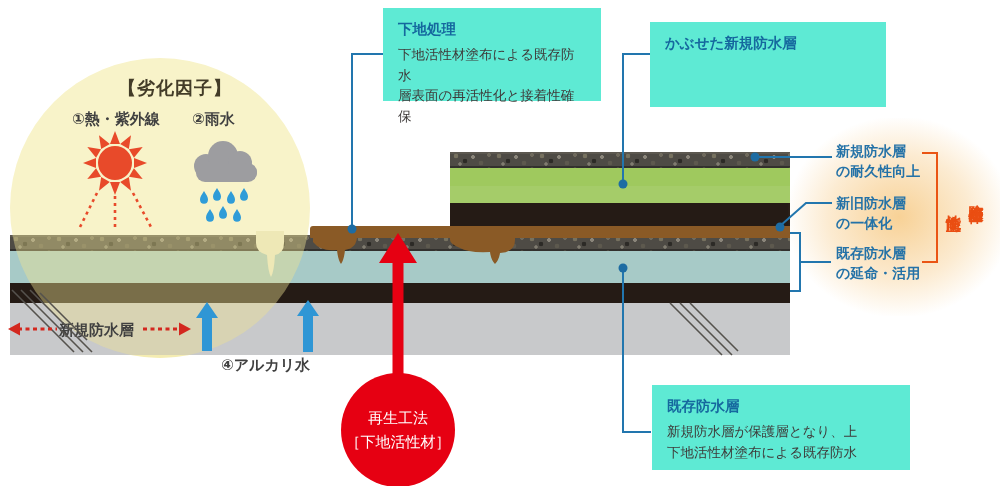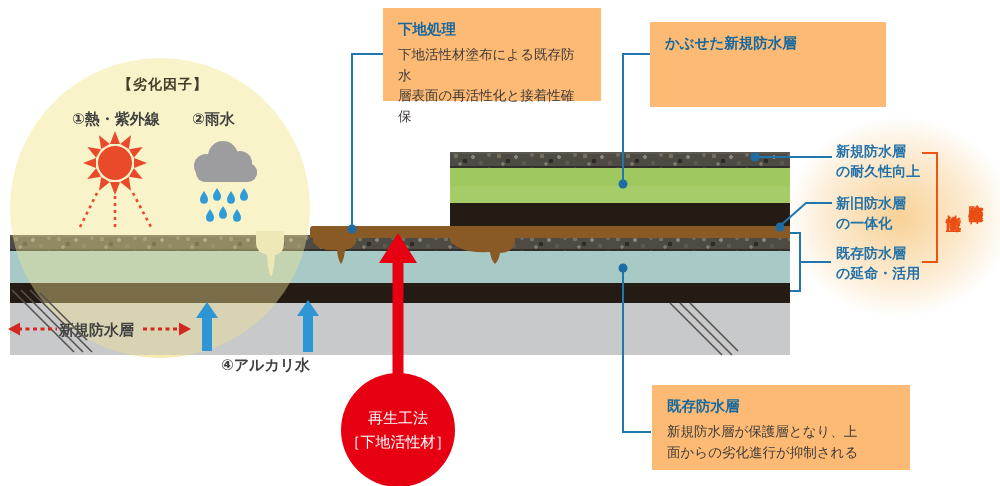--- a/index.html
+++ b/index.html
@@ -5,21 +5,21 @@
   html,body{margin:0;padding:0;background:#fff;}
   .stage{
     position:relative;width:1000px;height:486px;overflow:hidden;background:#fff;
     font-family:"Liberation Sans","DejaVu Sans",sans-serif;color:#3e3a39;
   }
   
   .factor-circle{position:absolute;left:10px;top:58px;width:300px;height:300px;border-radius:50%;
     background:#f8f3c9;z-index:1;}
   .factor-circle-tint{position:absolute;left:10px;top:58px;width:300px;height:300px;border-radius:50%;
     background:rgba(238,226,145,0.42);z-index:4;clip-path:inset(177px 0 0 0);}
-  .factor-title{position:absolute;left:118px;top:76px;width:120px;font-size:14px;font-weight:bold;
+  .factor-title{position:absolute;left:118px;top:76px;width:120px;font-size:18px;font-weight:bold;
     color:#433c28;z-index:5;letter-spacing:1px;}
   .factor-label{position:absolute;z-index:5;font-size:15px;font-weight:bold;color:#404040;}
   .lbl-heat{left:72px;top:110px;}
   .lbl-rain{left:192px;top:110px;}
   .lbl-move{left:59px;top:321px;}
   .lbl-alkali{left:221px;top:320px;margin-top:36px;}
   
   .layer{position:absolute;z-index:2;}
   .gravel{
     background-color:#4e4b45;
@@ -41,21 +41,21 @@
   .new-black{left:450px;top:203px;width:340px;height:24px;background:#251b15;}
   .new-green{left:450px;top:167px;width:340px;height:36px;background:#9fc95e;
     box-shadow:inset 0 -17px 0 rgba(255,255,255,.07);}
   .new-gravel{left:450px;top:152px;width:340px;height:16px;}
   
   .gfx{position:absolute;left:0;top:0;z-index:6;pointer-events:none;}
   
   .glow{position:absolute;left:788px;top:118px;width:222px;height:198px;z-index:3;
     background:radial-gradient(ellipse at center,rgba(246,198,124,0.8) 0%,rgba(246,198,124,0.35) 45%,rgba(246,198,124,0) 72%);}
   
-  .callout{position:absolute;background:#fdba74;z-index:9;padding:12px 15px 10px;box-sizing:border-box;}
+  .callout{position:absolute;background:#5eead4;z-index:9;padding:12px 15px 10px;box-sizing:border-box;}
   .callout-title{font-size:14.5px;font-weight:bold;color:#15689e;margin:0 0 6px 0;}
   .callout-body{font-size:13.5px;line-height:1.52;color:#3e3a39;white-space:pre-line;}
   .box-primer{left:383px;top:8px;width:218px;height:93px;}
   .box-new{left:650px;top:22px;width:236px;height:85px;}
   .box-existing{left:652px;top:385px;width:258px;height:85px;}
   
   .method-badge{position:absolute;left:341px;top:373px;width:114px;height:114px;border-radius:50%;
     background:#e60012;z-index:7;display:flex;align-items:center;justify-content:center;text-align:center;}
   .method-badge .txt{color:#fff;font-size:15px;font-weight:normal;line-height:1.6;white-space:pre-line;}
   
@@ -190,21 +190,21 @@
     <div class="callout-title">下地処理</div>
     <div class="callout-body">下地活性材塗布による既存防水
 層表面の再活性化と接着性確保</div>
   </div>
   <div class="callout box-new">
     <div class="callout-title">かぶせた新規防水層</div>
   </div>
   <div class="callout box-existing">
     <div class="callout-title">既存防水層</div>
     <div class="callout-body">新規防水層が保護層となり、上
-面からの劣化進行が抑制される</div>
+下地活性材塗布による既存防水</div>
   </div>
 
   <div class="method-badge">
     <div class="txt">再生工法
 ［下地活性材］</div>
   </div>
 
   <div class="benefit b1">新規防水層
 の耐久性向上</div>
   <div class="benefit b2">新旧防水層

